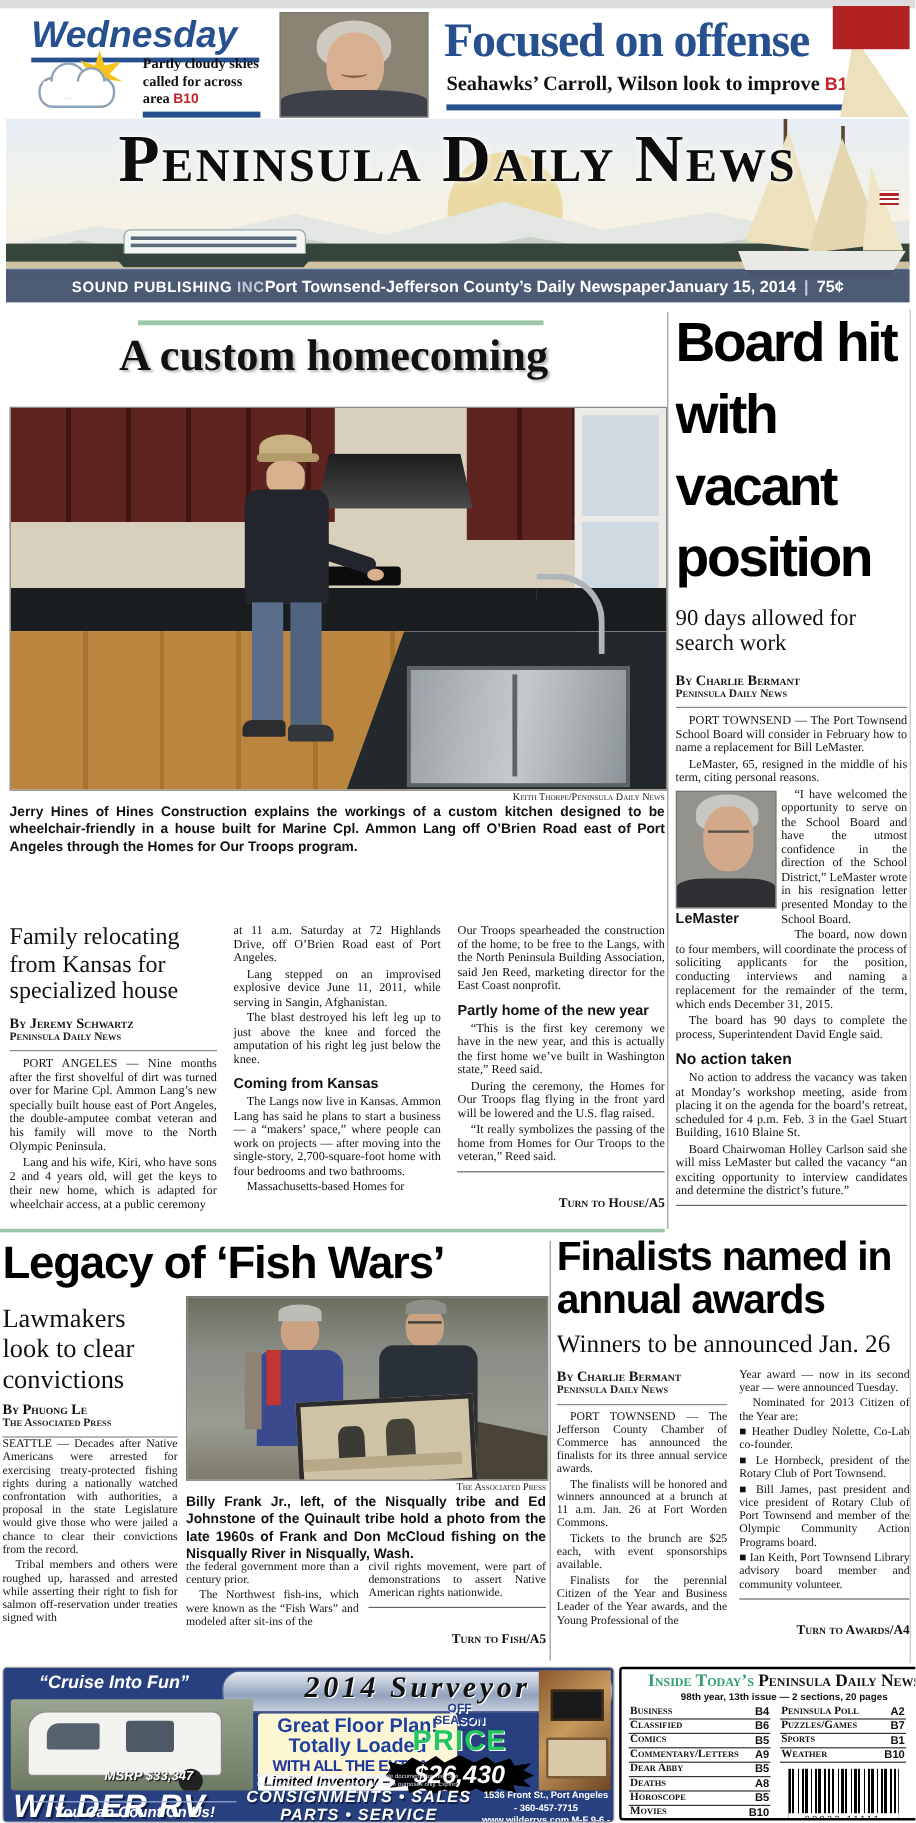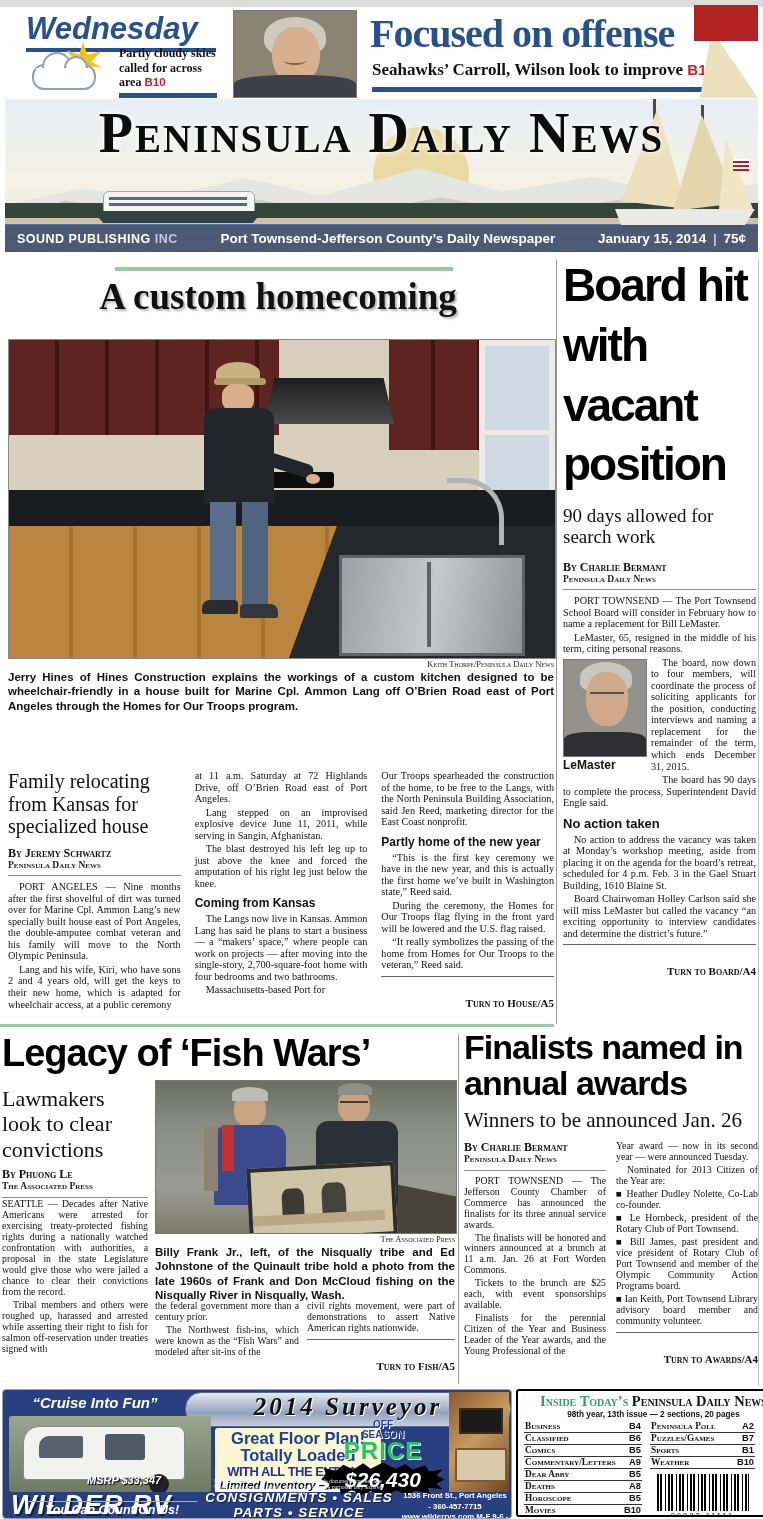--- a/index.html
+++ b/index.html
@@ -88,21 +88,21 @@
       <div class="abs" style="left:86px;top:6px;width:3px;height:116px;background:#5a4632;"></div>
       <div class="abs" style="left:6px;top:10px;width:66px;height:100px;background:#ece0bd;clip-path:polygon(55% 0,100% 100%,0 92%);"></div>
       <div class="abs" style="left:58px;top:16px;width:64px;height:96px;background:#e4d6ae;clip-path:polygon(45% 0,100% 92%,0 100%);"></div>
       <div class="abs" style="left:104px;top:40px;width:34px;height:70px;background:#f0e6c6;clip-path:polygon(20% 0,100% 100%,0 100%);"></div>
       <div class="abs" style="left:118px;top:60px;width:16px;height:12px;background:repeating-linear-gradient(0deg,#b22222 0 2px,#fff 2px 4px);"></div>
       <div class="abs" style="left:0;top:110px;width:140px;height:16px;background:#e9e9e6;border-bottom:6px solid #3a3a3a;clip-path:polygon(0 0,100% 0,90% 100%,6% 100%);"></div>
     </div>
 
     <div class="abs sc serif" style="left:0;top:2px;width:753px;text-align:center;font-size:56px;font-weight:600;letter-spacing:2px;color:#0d0d0d;text-shadow:0 0 8px rgba(255,255,255,.9),0 0 3px rgba(255,255,255,.9);">Peninsula Daily News</div>
 
-    <div class="abs sans" style="left:0;bottom:0;width:753px;height:27px;background:rgba(74,87,112,.93);display:flex;align-items:center;justify-content:space-between;padding:0 12px;box-sizing:border-box;color:#fff;">
+    <div class="abs sans" style="left:0;bottom:0;width:753px;height:27px;background:rgba(74,87,112,.93);display:flex;align-items:center;justify-content:center;padding:0 12px;box-sizing:border-box;color:#fff;">
       <span style="font-size:12.5px;font-weight:bold;letter-spacing:.5px;">
         <span class="sc" style="font-variant:normal;text-transform:uppercase;">Sound Publishing</span>
         <span style="color:#c3cbd9;font-weight:600;">INC</span>
       </span>
       <span style="font-size:13.5px;font-weight:bold;">Port Townsend-Jefferson County’s Daily Newspaper</span>
       <span style="font-size:13.5px;font-weight:bold;">
         <span>January 15, 2014</span>
         <span style="color:#c3cbd9;padding:0 3px;">|</span>
         <span>75¢</span>
       </span>
@@ -164,21 +164,21 @@
     </div>
     <div style="flex:1;">
       <div class="jus body10">
         <p class="b ni">at 11 a.m. Saturday at 72 Highlands Drive, off O’Brien Road east of Port Angeles.</p>
         <p class="b">Lang stepped on an improvised explosive device June 11, 2011, while serving in Sangin, Afghanistan.</p>
         <p class="b">The blast destroyed his left leg up to just above the knee and forced the amputation of his right leg just below the knee.</p>
       </div>
       <div class="colsub">Coming from Kansas</div>
       <div class="jus body10">
         <p class="b">The Langs now live in Kansas. Ammon Lang has said he plans to start a business — a “makers’ space,” where people can work on projects — after moving into the single-story, 2,700-square-foot home with four bedrooms and two bathrooms.</p>
-        <p class="b">Massachusetts-based Port for</p>
+        <p class="b">Massachusetts-based Homes for</p>
       </div>
     </div>
     <div style="flex:1;">
       <div class="jus body10">
         <p class="b ni">Our Troops spearheaded the construction of the home, to be free to the Langs, with the North Peninsula Building Association, said Jen Reed, marketing director for the East Coast nonprofit.</p>
       </div>
       <div class="colsub">Partly home of the new year</div>
       <div class="jus body10">
         <p class="b">“This is the first key ceremony we have in the new year, and this is actually the first home we’ve built in Washington state,” Reed said.</p>
         <p class="b">During the ceremony, the Homes for Our Troops flag flying in the front yard will be lowered and the U.S. flag raised.</p>
@@ -201,20 +201,21 @@
       <p class="b">LeMaster, 65, resigned in the middle of his term, citing personal reasons.</p>
       <div style="float:left;width:82px;margin:2px 6px 2px 0;">
         <div style="width:82px;height:96px;background:#94928c;position:relative;overflow:hidden;border:1px solid #777;">
           <div class="abs" style="left:16px;top:2px;width:52px;height:30px;background:#c9c7c2;border-radius:50% 50% 30% 30%;"></div>
           <div class="abs" style="left:22px;top:12px;width:42px;height:54px;background:#d2a98a;border-radius:45%;"></div>
           <div class="abs" style="left:26px;top:32px;width:34px;height:8px;border-top:2px solid #55534e;"></div>
           <div class="abs" style="left:0;top:72px;width:82px;height:24px;background:#2e2e33;border-radius:30% 30% 0 0;"></div>
         </div>
         <div class="sans" style="font-weight:bold;font-size:12px;margin-top:2px;">LeMaster</div>
       </div>
+      <p class="b">“I have welcomed the opportunity to serve on the School Board and have the utmost confidence in the direction of the School District,” LeMaster wrote in his resignation letter presented Monday to the School Board.</p>
       <p class="b">The board, now down to four members, will coordinate the process of soliciting applicants for the position, conducting interviews and naming a replacement for the remainder of the term, which ends December 31, 2015.</p>
       <p class="b">The board has 90 days to complete the process, Superintendent David Engle said.</p>
     </div>
     <div class="colsub" style="clear:both;font-size:13px;">No action taken</div>
     <div class="jus body10">
       <p class="b">No action to address the vacancy was taken at Monday’s workshop meeting, aside from placing it on the agenda for the board’s retreat, scheduled for 4 p.m. Feb. 3 in the Gael Stuart Building, 1610 Blaine St.</p>
       <p class="b">Board Chairwoman Holley Carlson said she will miss LeMaster but called the vacancy “an exciting opportunity to interview candidates and determine the district’s future.”</p>
     </div>
     <div class="turn">Turn to Board/A4</div>
   </div>

